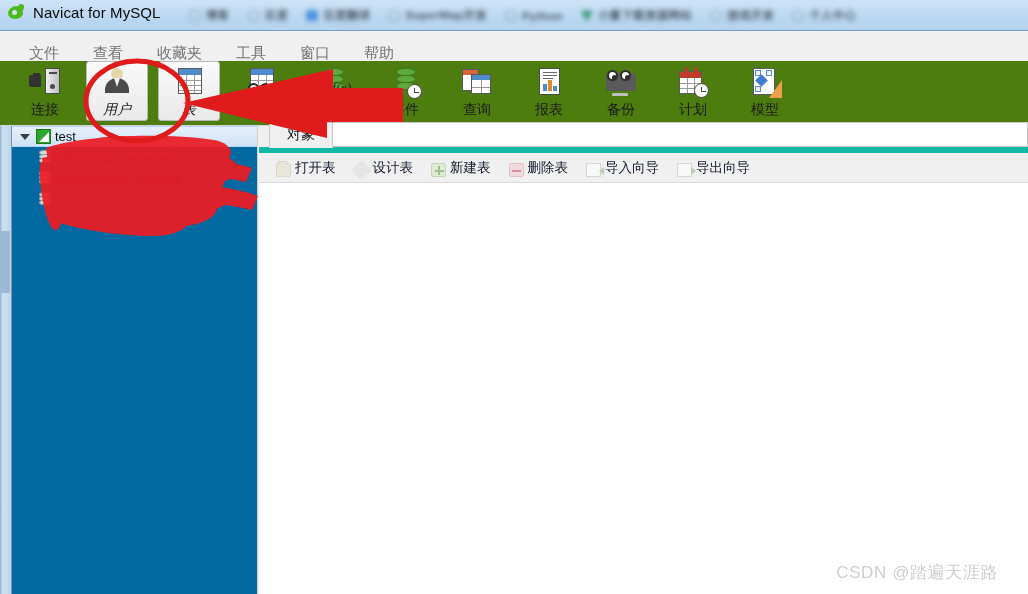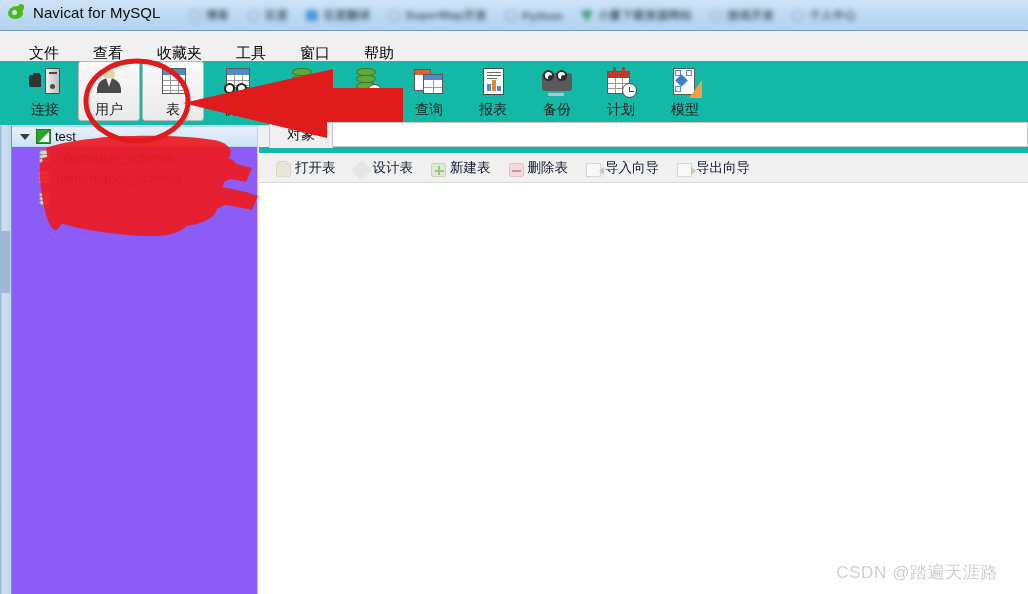--- a/index.html
+++ b/index.html
@@ -86,43 +86,44 @@
   }
 
   
   .menubar {
     position: absolute; left: 0; top: 31px; width: 1028px; height: 30px;
     background: #f0f0f0;
     display: flex; align-items: center; padding-left: 12px; gap: 0px;
     border-bottom: 1px solid #f0f0f0;
   }
   .menu-item {
-    font-size: 15px; color: #000000;
+    font-size: 15px; color: #737373;
     padding: 19px 17px 4px 17px;
     cursor: default;
   }
 
   
   .toolbar {
     position: absolute; left: 0; top: 61px; width: 1028px; height: 65px;
-    background: #14b8a6;
+    background: #4d7c0f;
     border-bottom: 1px solid #d4d4d4;
-    display: flex; align-items: flex-start; padding-left: 14px; gap: 2px;
+    display: flex; align-items: flex-start; padding-left: 14px; gap: 10px;
   }
   .tb-btn {
     width: 62px; height: 60px;
     display: flex; flex-direction: column; align-items: center;
     justify-content: flex-start;
     padding-top: 5px; gap: 3px;
     border: 1px solid transparent; border-radius: 3px;
     cursor: default; position: relative;
   }
   .tb-btn.hot {
     background: linear-gradient(to bottom,#fafafa,#e9e9e9);
     border: 1px solid #b9b9b9;
+    font-style: italic;
   }
   .tb-icon { width: 34px; height: 32px; position: relative; }
   .tb-label { font-size: 14px; color: #1b1b1b; line-height: 1; }
 
   
   .ic-plug .server {
     position:absolute; right:2px; top:1px; width:15px; height:26px;
     background: linear-gradient(to right,#efefef,#bdbdbd);
     border:1.5px solid #4a4a4a; border-radius:1px;
   }
@@ -257,21 +258,21 @@
     position:absolute; left:0; top:126px; width:12px; height:468px;
     background: linear-gradient(to right,#8fb2d4 0%,#cfe0f0 25%,#bcd6ee 100%);
     border-right:1px solid #7b93ad;
   }
   .leftbar-thumb{
     position:absolute; left:1px; top:105px; width:9px; height:62px;
     background:#9db8d2; border-radius:1px;
   }
   .tree-panel{
     position:absolute; left:12px; top:126px; width:246px; height:468px;
-    background:#8b5cf6; border-right:1px solid #cfcfcf;
+    background:#0369a1; border-right:1px solid #cfcfcf;
     overflow:hidden;
   }
   .tree-row{
     display:flex; align-items:center; gap:4px; height:21px;
     padding-left:8px; font-size:13px; color:#111; white-space:nowrap;
   }
   .tree-row.selected{
     background: linear-gradient(to bottom,#e6f0fb,#cfe2f6);
     border-top:1px solid #b7d3ef; border-bottom:1px solid #b7d3ef;
   }

